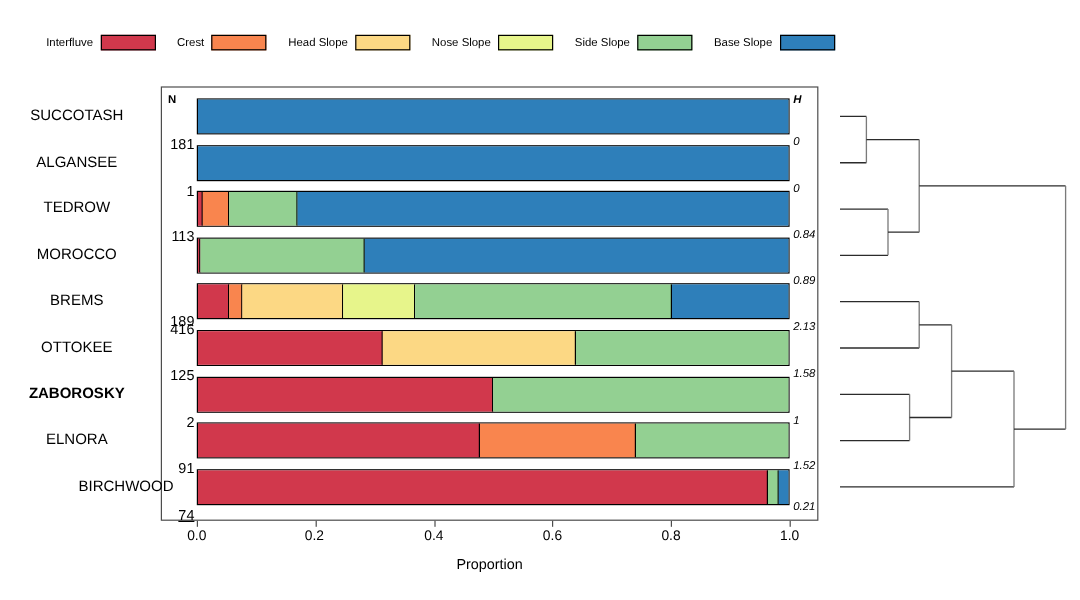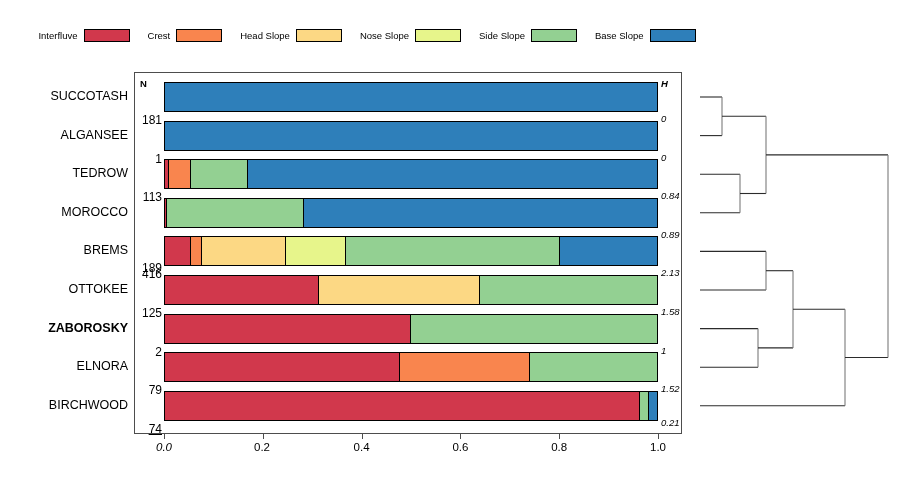--- a/index.html
+++ b/index.html
@@ -37,21 +37,21 @@
   .bar-row{position:absolute;left:0;height:30px;}
   .bar-track{
     position:absolute;left:0;top:0;height:30px;width:494px;
     display:flex;border:1px solid #000;box-sizing:border-box;background:#fff;
   }
   .seg{height:100%;box-sizing:border-box;border-right:1px solid #000;}
   .seg:last-child{border-right:none;}
 
   
   .ylab{
-    position:absolute;right:0;width:130px;text-align:right;
+    position:absolute;right:0;width:130px;text-align:center;
     font-size:12.5px;line-height:1;white-space:nowrap;
   }
   .ylab.bold{font-weight:bold;}
 
   
   .nhead{
     position:absolute;left:140px;top:78px;font-size:9.5px;font-weight:bold;
     font-style:normal;
   }
   .nval{
@@ -185,55 +185,56 @@
       <div class="ylab bold" style="left: 0px; top: 321.6px; width: 128px;">ZABOROSKY</div>
       <div class="nval" style="top: 344.6px;">2</div>
       <div class="hval" style="top: 344.6px;">1</div>
       <div class="bar-row" style="left: 164px; top: 313.6px; width: 494px;">
         <div class="bar-track">
           <div class="seg" style="background: rgb(209, 56, 76); width: 50%;"></div>
           <div class="seg" style="background: rgb(147, 208, 146); width: 50%;"></div>
         </div>
       </div>
       <div class="ylab" style="left: 0px; top: 360.2px; width: 128px;">ELNORA</div>
-      <div class="nval" style="top: 383.2px;">79</div>
+      <div class="nval" style="top: 383.2px;">91</div>
       <div class="hval" style="top: 383.2px;">1.52</div>
       <div class="bar-row" style="left: 164px; top: 352.2px; width: 494px;">
         <div class="bar-track">
           <div class="seg" style="background: rgb(209, 56, 76); width: 47.8%;"></div>
           <div class="seg" style="background: rgb(249, 133, 78); width: 26.3%;"></div>
           <div class="seg" style="background: rgb(147, 208, 146); width: 25.9%;"></div>
         </div>
       </div>
-      <div class="ylab" style="left: 0px; top: 398.8px; width: 128px;">BIRCHWOOD</div>
+      <div class="ylab" style="left: 0px; top: 398.8px; width: 128px; padding-left: 41px;">BIRCHWOOD</div>
       <div class="nval" style="top: 421.8px; text-decoration: underline;">74</div>
       <div class="hval" style="top: 417px;">0.21</div>
       <div class="bar-row" style="left: 164px; top: 390.8px; width: 494px;">
         <div class="bar-track">
           <div class="seg" style="background: rgb(209, 56, 76); width: 96.6%;"></div>
           <div class="seg" style="background: rgb(147, 208, 146); width: 1.7%;"></div>
           <div class="seg" style="background: rgb(46, 127, 186); width: 1.7%;"></div>
         </div>
       </div>
     </div>
 
   <div id="xaxis-layer">
       <div class="xtick" style="left: 164px;"></div>
-      <div class="xticklab" style="left: 164px; font-style: italic;">0.0</div>
+      <div class="xticklab" style="left: 164px;">0.0</div>
       <div class="xtick" style="left: 262.8px;"></div>
       <div class="xticklab" style="left: 262px;">0.2</div>
       <div class="xtick" style="left: 361.6px;"></div>
       <div class="xticklab" style="left: 361.6px;">0.4</div>
       <div class="xtick" style="left: 460.4px;"></div>
       <div class="xticklab" style="left: 460.4px;">0.6</div>
       <div class="xtick" style="left: 559.2px;"></div>
       <div class="xticklab" style="left: 559.2px;">0.8</div>
       <div class="xtick" style="left: 658px;"></div>
       <div class="xticklab" style="left: 658px;">1.0</div>
     </div>
+  <div class="xtitle">Proportion</div>
 
   <div class="dendro">
     <svg id="dendro-svg" width="210" height="362" viewBox="0 0 210 362">
         <path d="M10 25 L32 25" stroke="#2b2b2b" stroke-width="1.1" fill="none"></path>
         <path d="M10 63.6 L32 63.6" stroke="#2b2b2b" stroke-width="1.1" fill="none"></path>
         <path d="M32 25 L32 63.6" stroke="#7a7a7a" stroke-width="1.1" fill="none"></path>
         <path d="M10 102.2 L50 102.2" stroke="#2b2b2b" stroke-width="1.1" fill="none"></path>
         <path d="M10 140.8 L50 140.8" stroke="#2b2b2b" stroke-width="1.1" fill="none"></path>
         <path d="M50 102.2 L50 140.8" stroke="#7a7a7a" stroke-width="1.1" fill="none"></path>
         <path d="M32 44.3 L76 44.3" stroke="#2b2b2b" stroke-width="1.1" fill="none"></path>

